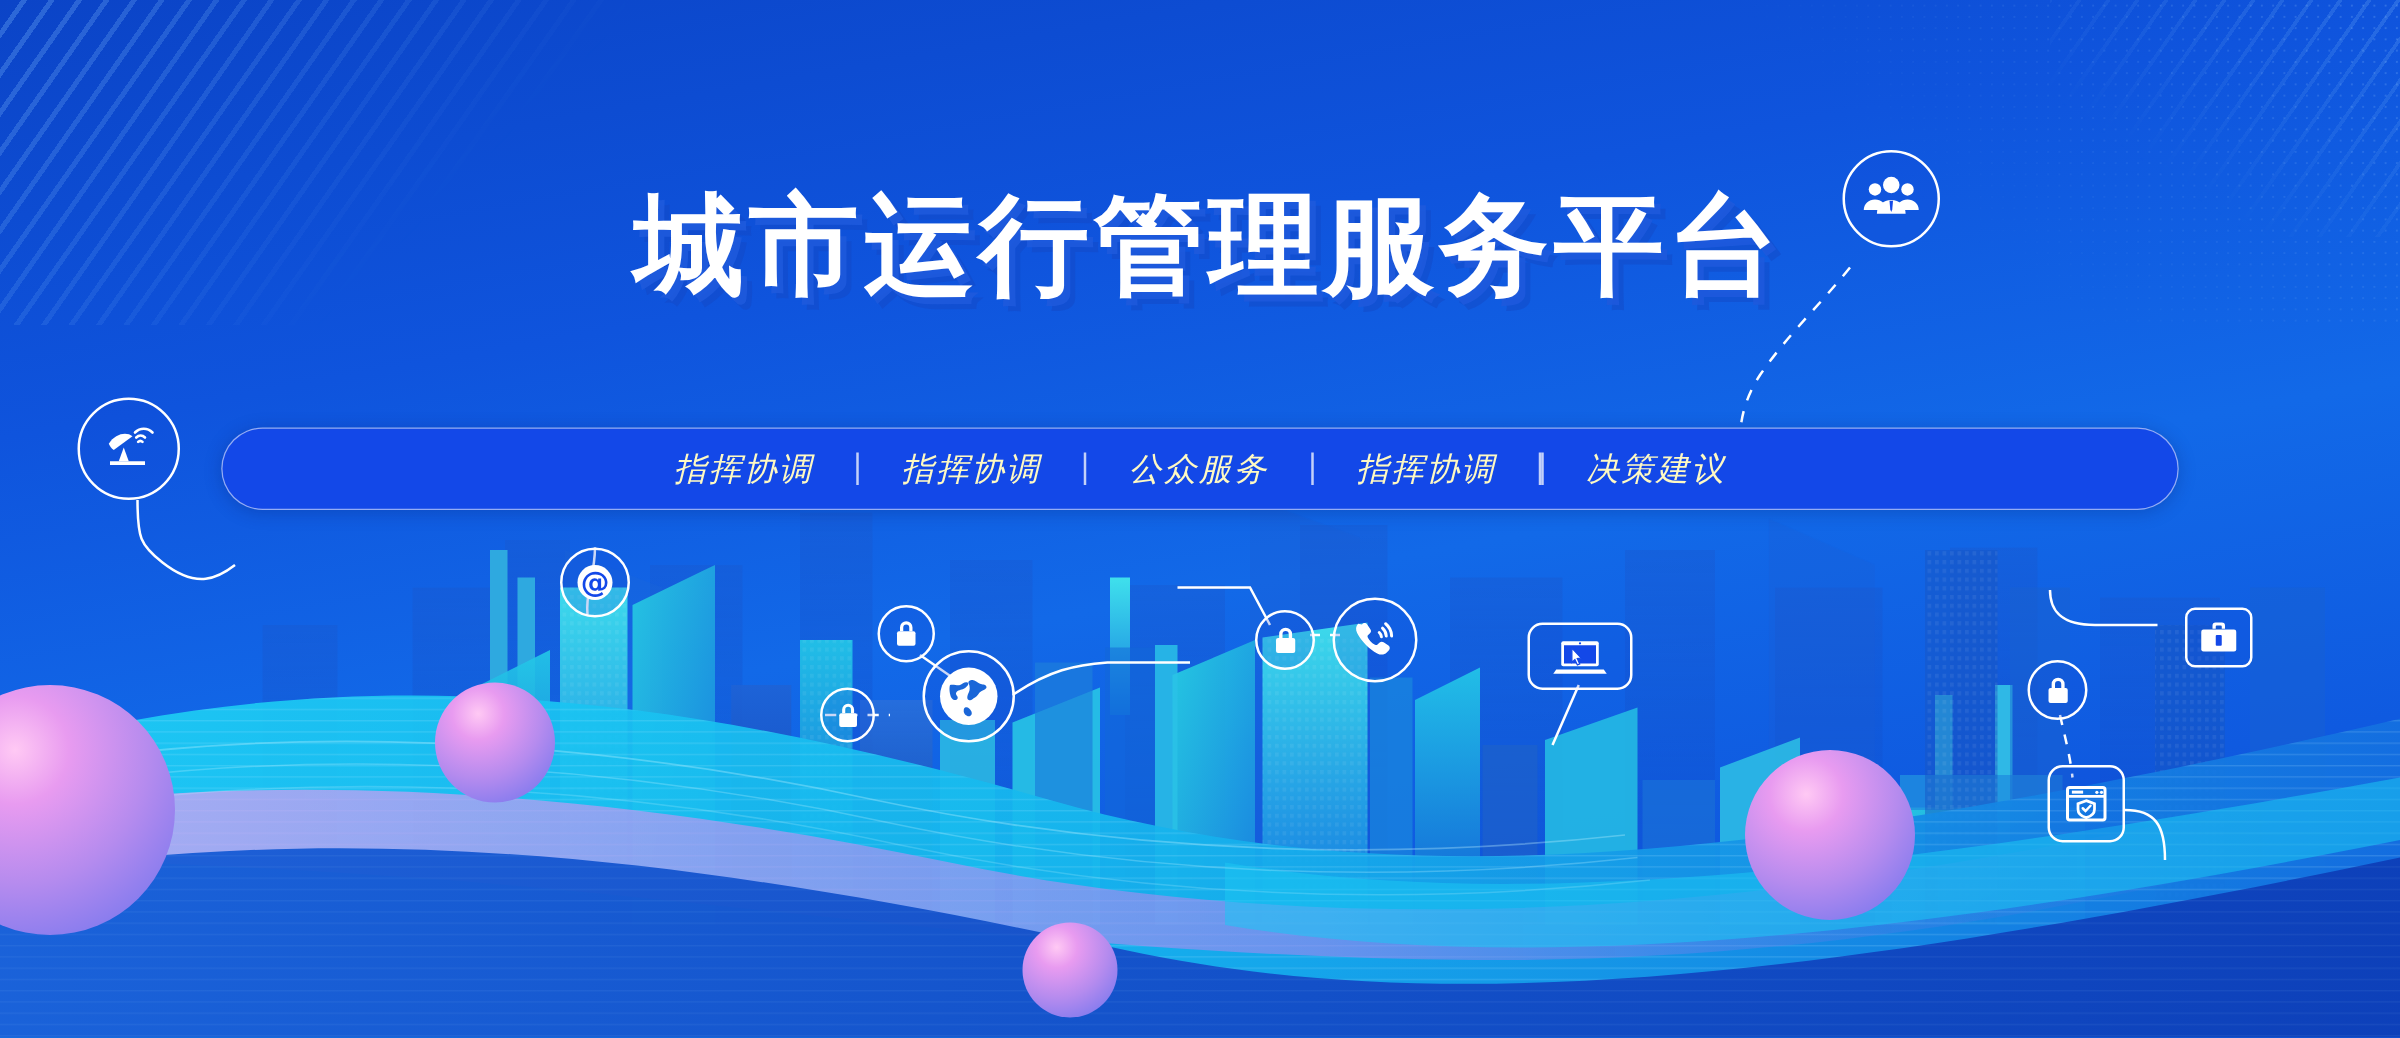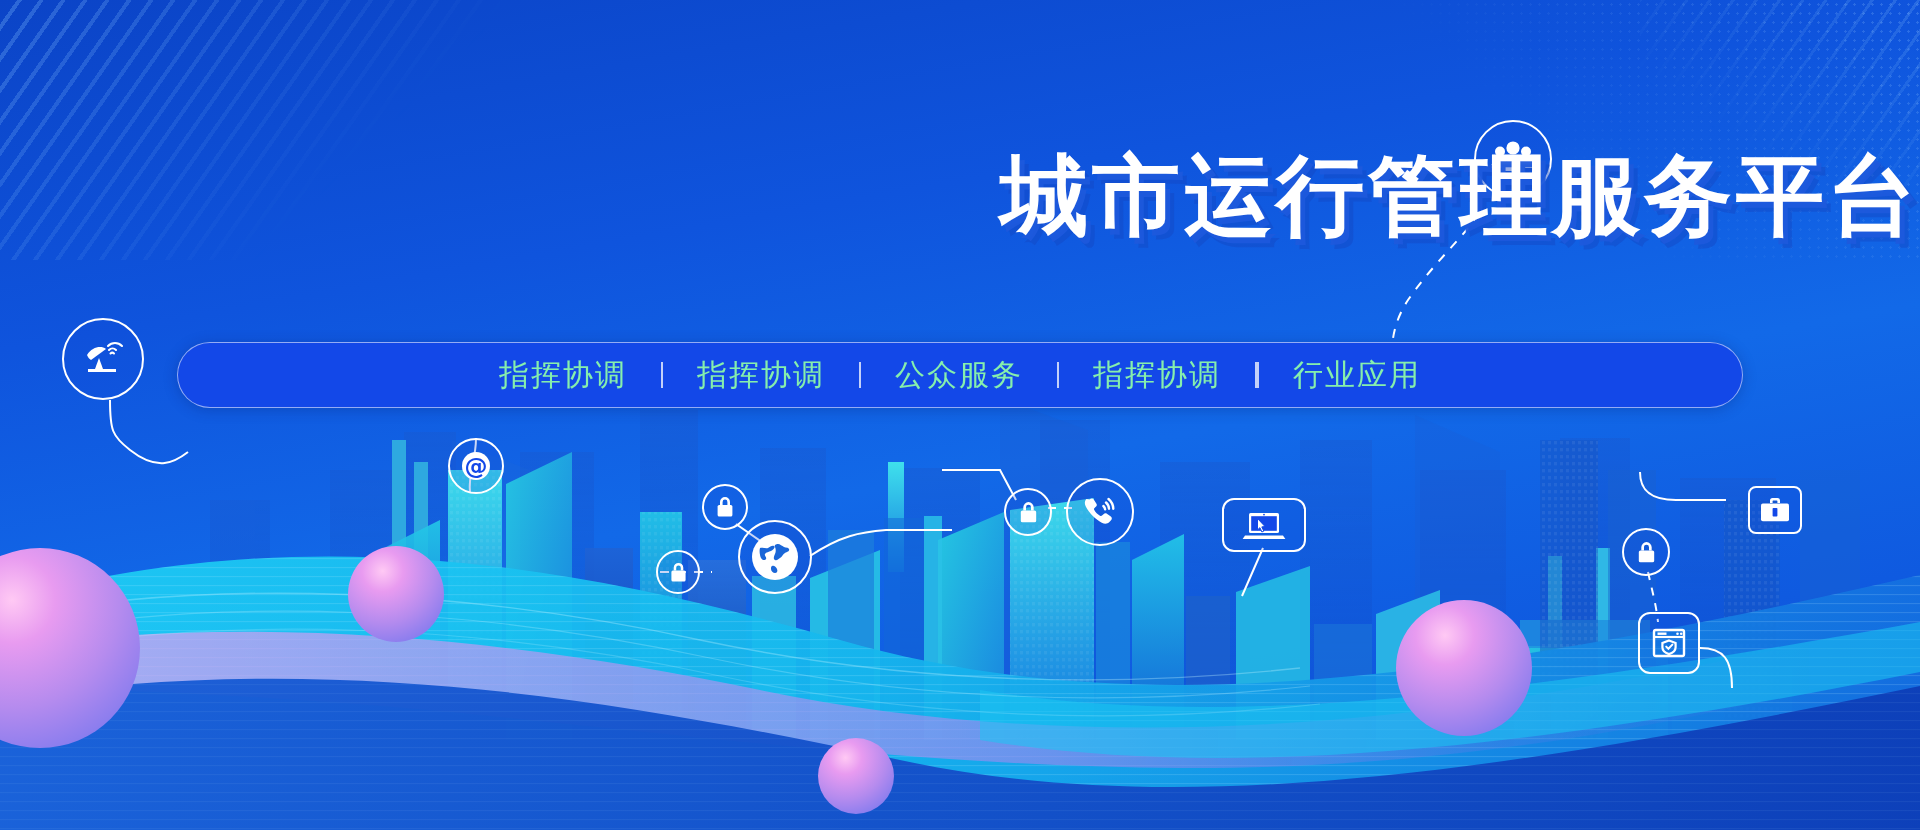--- a/index.html
+++ b/index.html
@@ -35,21 +35,21 @@
     position:absolute; right:-40px; top:-30px; width:320px; height:220px;
     background:repeating-linear-gradient(125deg,
       rgba(120,180,255,0) 0px, rgba(120,180,255,0) 16px,
       rgba(140,200,255,.28) 16px, rgba(140,200,255,.28) 19px);
     -webkit-mask-image:linear-gradient(215deg,rgba(0,0,0,.9),rgba(0,0,0,0) 75%);
     mask-image:linear-gradient(215deg,rgba(0,0,0,.9),rgba(0,0,0,0) 75%);
   }
 
   
   .title-wrap{
-    position:absolute; left:14px; right:0; top:150px; text-align:right; z-index:30;
+    position:absolute; left:14px; right:0; top:150px; text-align:center; z-index:30;
   }
   .main-title{
     display:inline-block;
     font-size:88px; line-height:1.05; font-weight:700; color:#ffffff;
     letter-spacing:4px;
     text-shadow:5px 6px 0 rgba(30,90,220,.95), 9px 10px 0 rgba(20,70,195,.45);
     font-family:"DejaVu Sans","Liberation Sans",sans-serif;
   }
 
   
@@ -57,23 +57,24 @@
     position:absolute; left:177px; top:342px; width:1566px; height:66px;
     background:#1348e8;
     border-radius:33px;
     border:1px solid rgba(255,255,255,.55);
     display:flex; align-items:center; justify-content:center;
     z-index:32;
     box-shadow:0 2px 14px rgba(3,30,110,.28);
   }
   .nav-items{display:flex; align-items:center;}
   .nav-item{
-    color:#86efac; font-size:30px; font-weight:500; letter-spacing:2px;
+    color:#fef9c3; font-size:26px; font-weight:500; letter-spacing:2px;
     padding:0 34px; white-space:nowrap; cursor:pointer;
     font-family:"DejaVu Sans","Liberation Sans",sans-serif;
+    font-style:italic;
   }
   .nav-sep{
     width:2px; height:26px; background:rgba(255,255,255,.75);
   }
 
   
   .sphere{
     position:absolute; border-radius:50%;
     background:radial-gradient(circle at 36% 26%, #ffc9f4 0%, #e89bf0 22%, #b58bee 55%, #7b78ee 88%);
   }
@@ -427,17 +428,17 @@
     <div class="nav-items">
       <div class="nav-item">指挥协调</div>
       <div class="nav-sep"></div>
       <div class="nav-item">指挥协调</div>
       <div class="nav-sep"></div>
       <div class="nav-item">公众服务</div>
       <div class="nav-sep"></div>
       <div class="nav-item">指挥协调</div>
       <div class="nav-sep"></div>
       <div class="nav-sep"></div>
-      <div class="nav-item">行业应用</div>
+      <div class="nav-item">决策建议</div>
     </div>
   </div>
 
 </div>
 
 </body></html>

